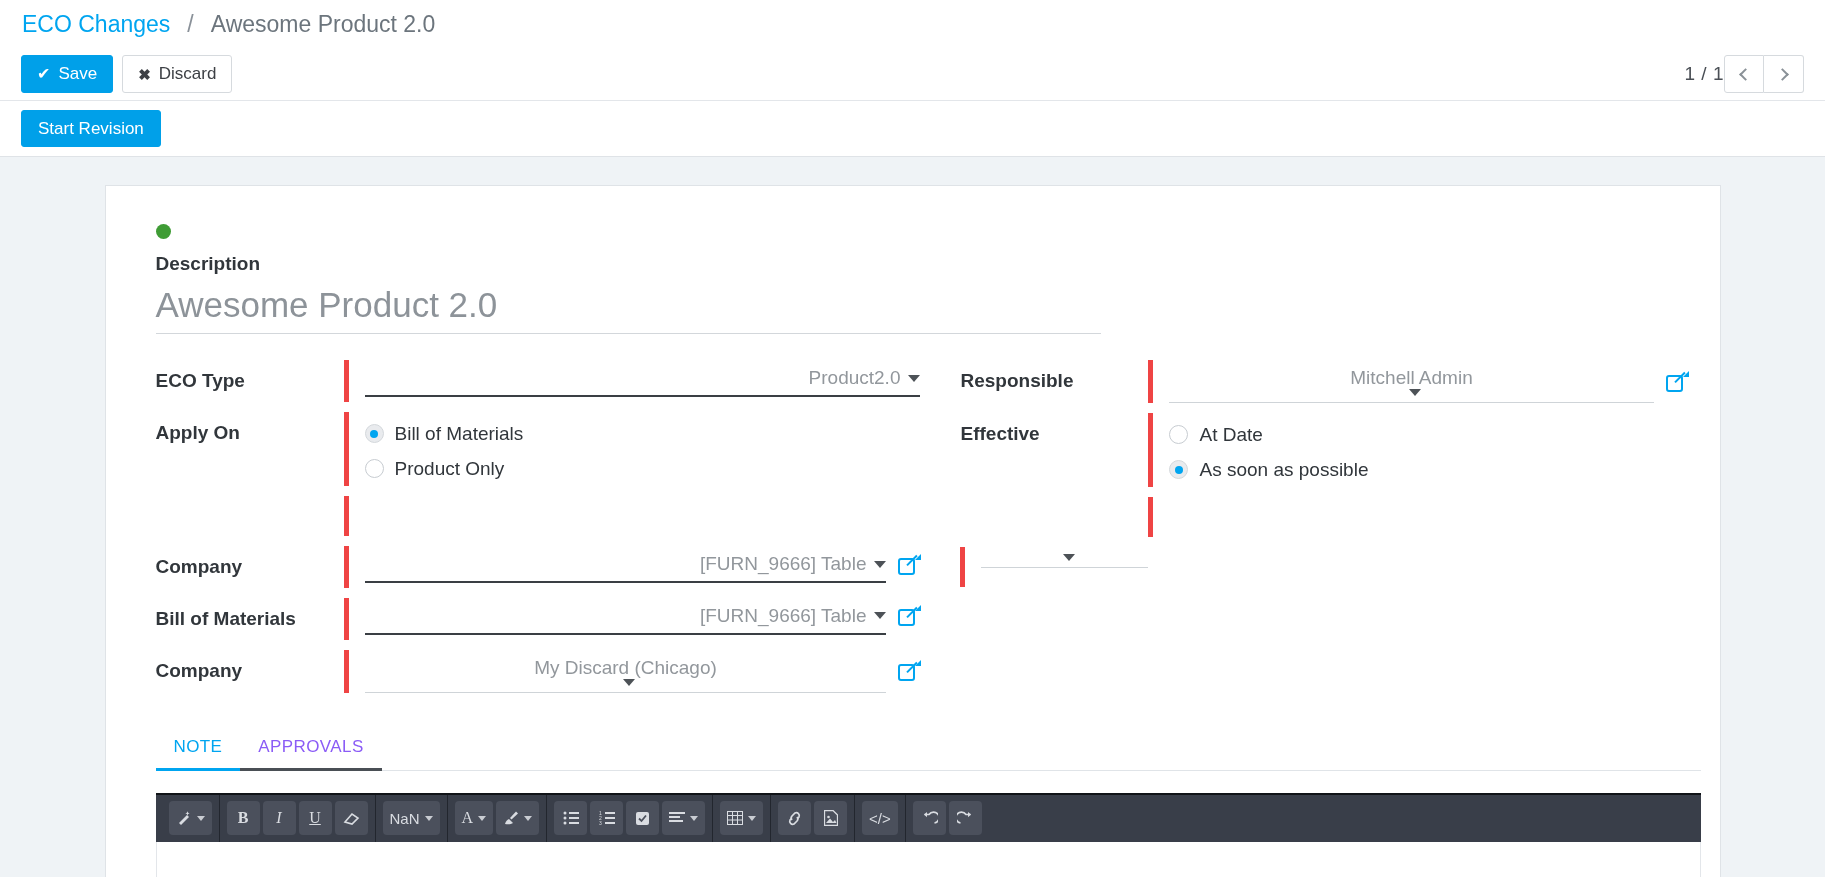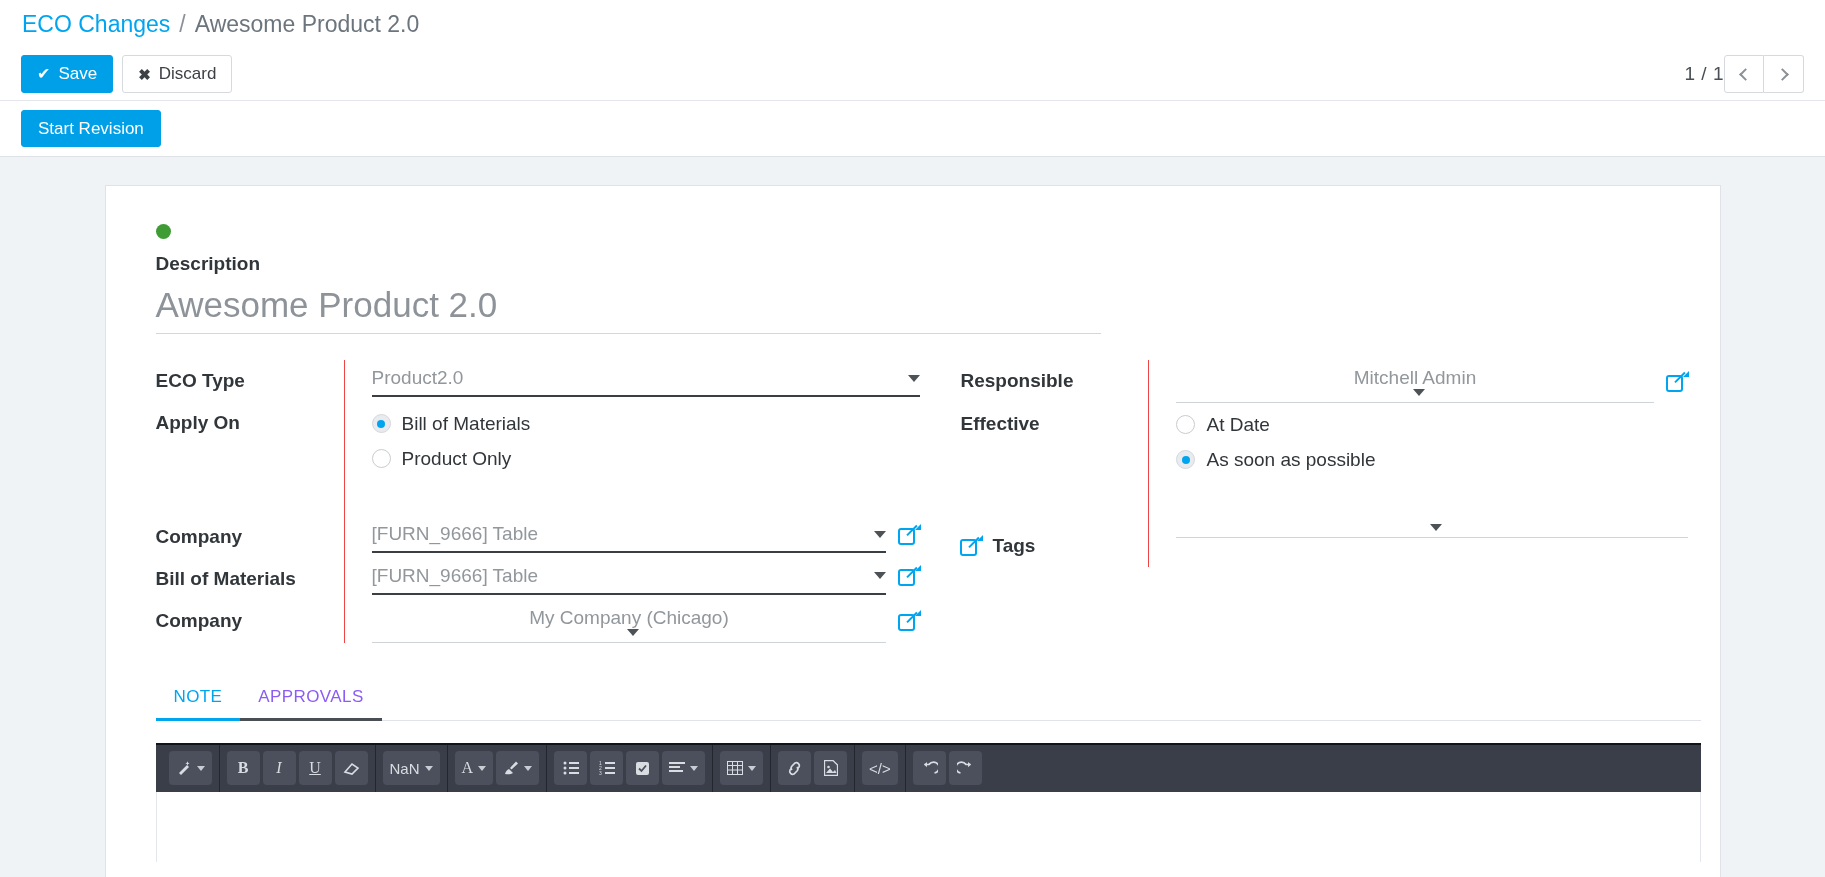--- a/index.html
+++ b/index.html
@@ -12,20 +12,21 @@
     -webkit-font-smoothing: antialiased;
   }
 
   
   .breadcrumb-bar {
     height: 48px;
     display: flex;
     align-items: center;
     padding: 0 22px;
     background: #ffffff;
+    gap: 8px;
   }
   .crumb-link {
     color: #00a5f0;
     font-size: 23px;
     cursor: pointer;
     text-decoration: none;
   }
   .crumb-sep {
     color: #8a9199;
     font-size: 23px;
@@ -171,37 +172,38 @@
   
   .form-grid {
     display: flex;
     margin: 26px 0 0 18px;
     gap: 0;
   }
   .col {
     width: 806px;
     display: grid;
     grid-template-columns: 188px 1fr;
-    row-gap: 0;
+    row-gap: 10px;
     align-content: start;
+    text-align: right;
   }
   .col-right { width: 806px; padding-left: 40px; }
 
   .f-label {
     font-size: 19px;
     font-weight: bold;
     color: #31363b;
     padding: 9px 0 9px 0;
     display: flex;
     align-items: flex-start;
     line-height: 1.25;
   }
   .f-field {
-    border-left: 1px solid #ef4444;
-    padding: 0 0 0 27px;
+    border-left: 5px solid #ef4444;
+    padding: 0 0 0 16px;
     min-height: 40px;
     display: flex;
     align-items: flex-start;
   }
 
   .input-line {
     position: relative;
     border-bottom: 2px solid #3a3f44;
     display: flex;
     align-items: center;
@@ -493,21 +495,21 @@
               <span class="box"></span>
                 <span class="arrow"></span>
             </span>
           </div>
         </div>
 
         <div class="f-label">Company</div>
         <div class="f-field">
           <div class="field-row">
             <div class="input-line thin field-grow">
-              <span class="input-val">My Company (Chicago)</span>
+              <span class="input-val">My Discard (Chicago)</span>
               <span class="caret"></span>
             </div>
             <span class="ext-link">
               <span class="box"></span>
                 <span class="arrow"></span>
             </span>
           </div>
         </div>
       </div>
 
@@ -537,29 +539,20 @@
             <div class="radio-row">
               <span class="radio checked"></span>
               <span class="radio-label">As soon as possible</span>
             </div>
           </div>
         </div>
 
         <div class="f-label spacer-row"></div>
         <div class="f-field spacer-row"></div>
 
-        <div class="f-label">
-          <span class="tags-inline">
-            <span class="ext-link">
-              <span class="box"></span>
-                <span class="arrow"></span>
-            </span>
-            <span class="tags-text">Tags</span>
-          </span>
-        </div>
         <div class="f-field">
           <div class="input-line thin">
             <span class="input-val"></span>
             <span class="caret"></span>
           </div>
         </div>
       </div>
     </div>
 
     <div class="tabs">

